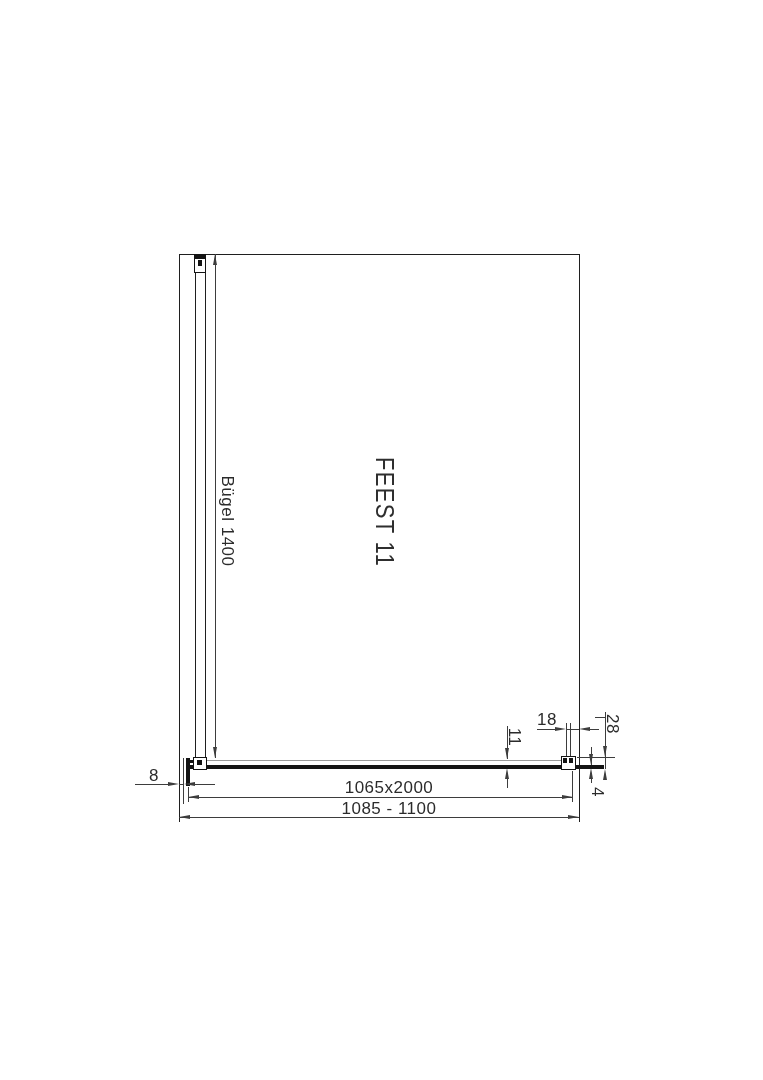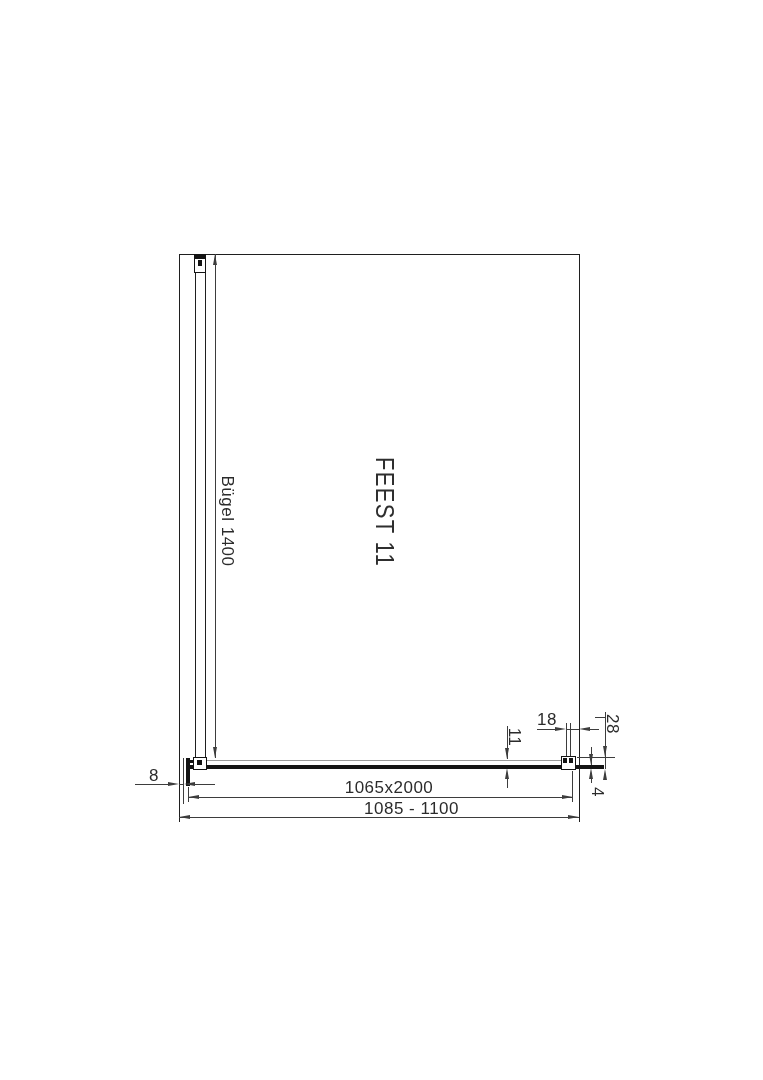--- a/index.html
+++ b/index.html
@@ -72,21 +72,21 @@
   <div class="dln" style="left:188px;top:797px;width:385px;height:1px;"></div>
   <div class="arr l" style="left:188px;top:795px;"></div>
   <div class="arr r" style="left:562px;top:795px;"></div>
   <div class="dln" style="left:188px;top:787px;width:1px;height:15px;"></div>
   <div class="dln" style="left:572px;top:771px;width:1px;height:31px;"></div>
   <div class="dimtxt" style="left:319px;top:778px;width:140px;">1065x2000</div>
 
   <div class="dln" style="left:179px;top:817px;width:400px;height:1px;"></div>
   <div class="arr l" style="left:179px;top:815px;"></div>
   <div class="arr r" style="left:568px;top:815px;"></div>
-  <div class="dimtxt" style="left:319px;top:799px;width:140px;text-align:right;">1085 - 1100</div>
+  <div class="dimtxt" style="left:319px;top:799px;width:140px;">1085 - 1100</div>
 
   <div class="dln" style="left:537px;top:729px;width:19px;height:1px;"></div>
   <div class="arr r" style="left:555px;top:727px;"></div>
   <div class="dln" style="left:566px;top:729px;width:13px;height:1px;"></div>
   <div class="arr l" style="left:579px;top:727px;"></div>
   <div class="dln" style="left:590px;top:729px;width:9px;height:1px;"></div>
   <div class="dln" style="left:566px;top:723px;width:1px;height:33px;"></div>
   <div class="dln" style="left:570px;top:723px;width:1px;height:33px;"></div>
   <div class="dimtxt" style="left:532px;top:710px;width:30px;">18</div>
 

